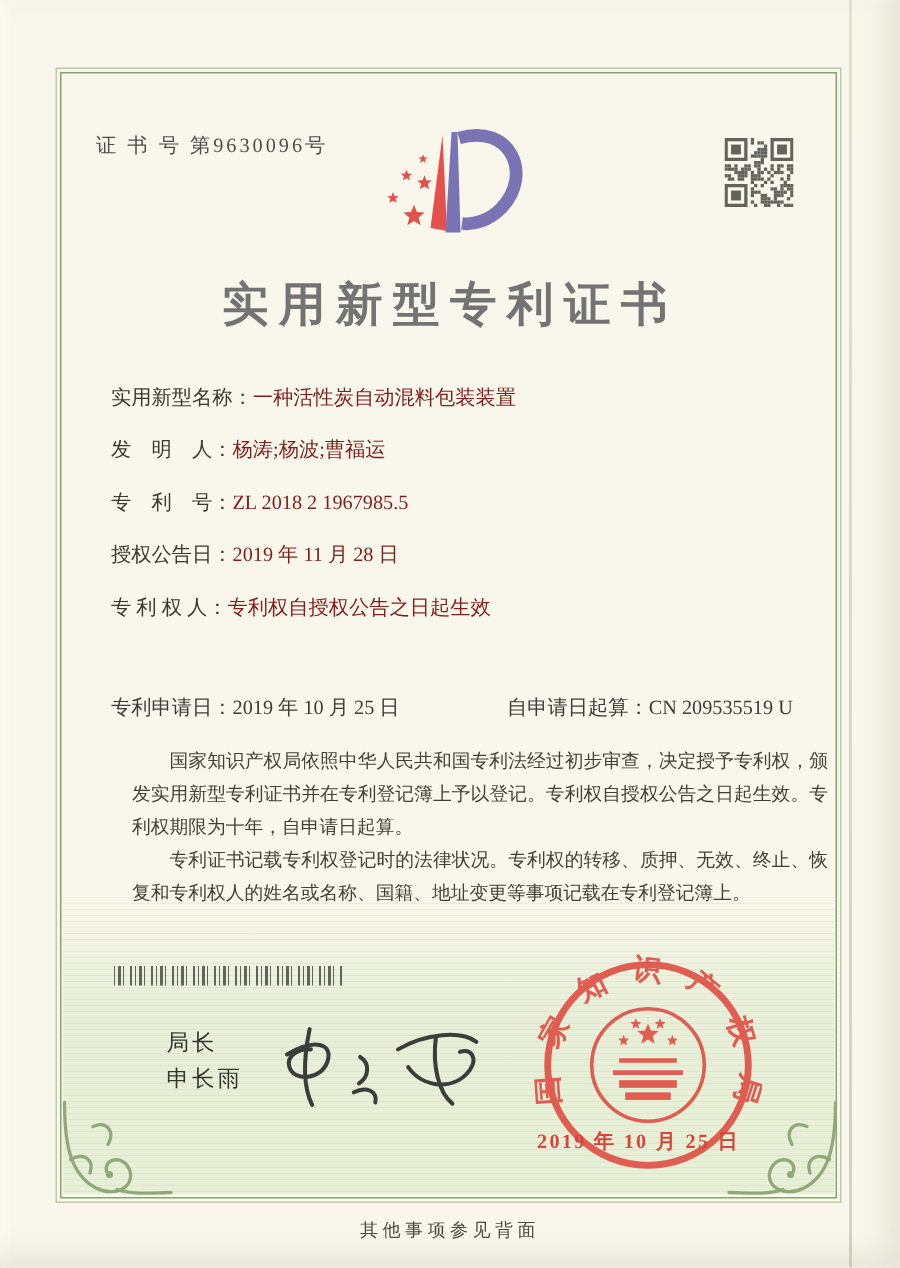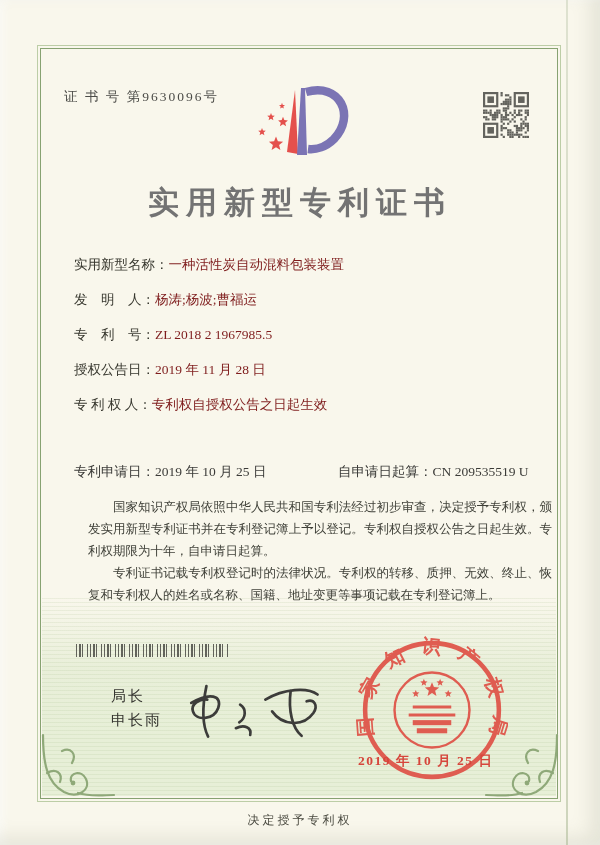--- a/index.html
+++ b/index.html
@@ -310,15 +310,15 @@
   <svg class="flourish fl-right" viewBox="0 0 80 70" width="80" height="70">
     <g fill="none" stroke="#8fa979" stroke-width="2.2" stroke-linecap="round">
       <path d="M 5,4 C 5,32 9,52 26,61 C 40,68 53,59 48,48 C 44,39 31,41 33,50"></path>
       <path d="M 9,42 C 18,37 25,42 22,51"></path>
       <path d="M 24,20 C 33,16 39,23 34,32"></path>
       <path d="M 40,62 C 52,66 66,64 76,64"></path>
     </g>
     <circle cx="35" cy="52" r="2.4" fill="#8fa979"></circle>
   </svg>
 
-  <div class="back-note">决定授予专利权</div>
+  <div class="back-note">其他事项参见背面</div>
 
 </div>
 
 </body></html>

